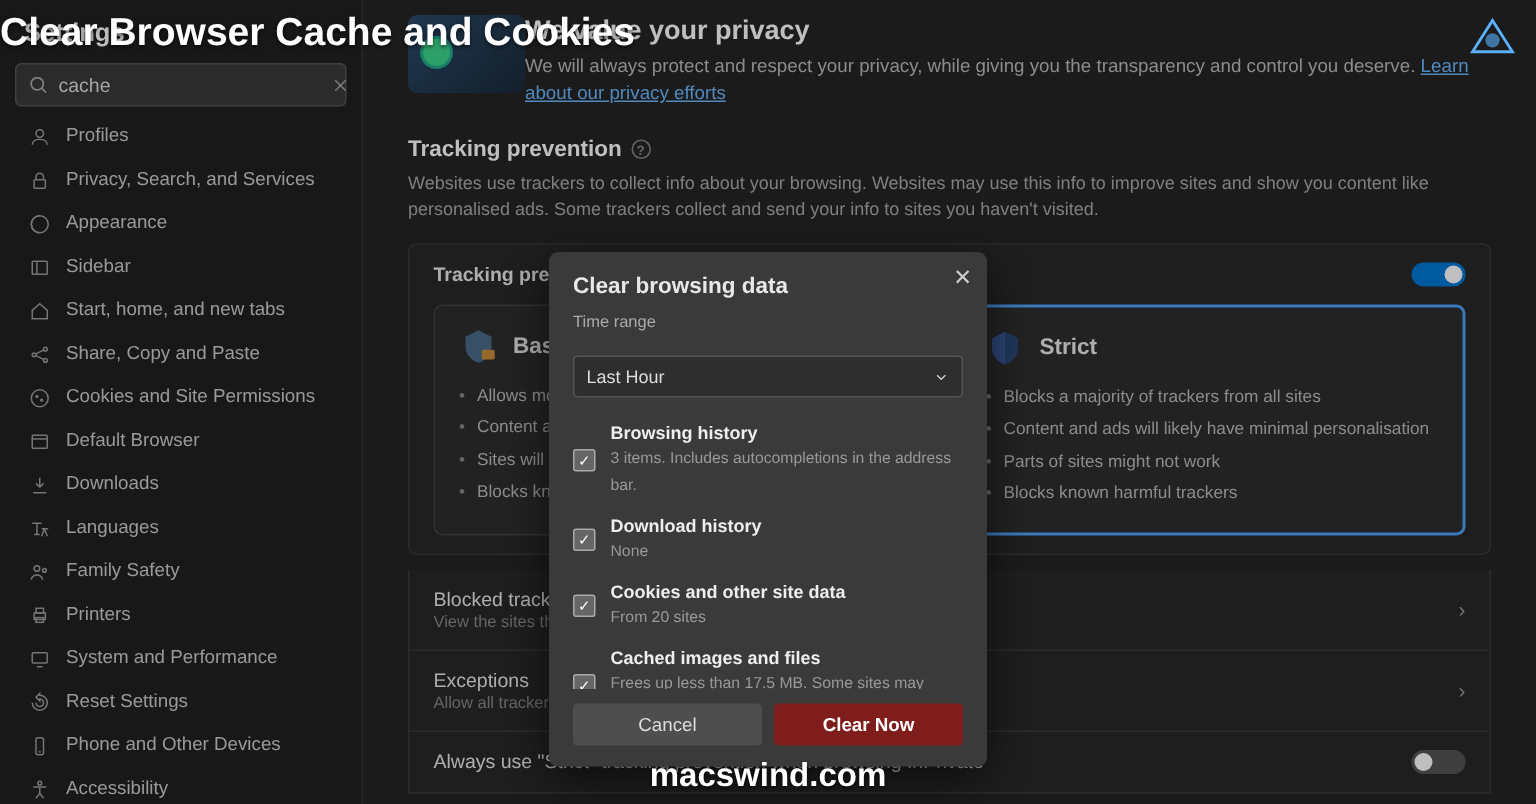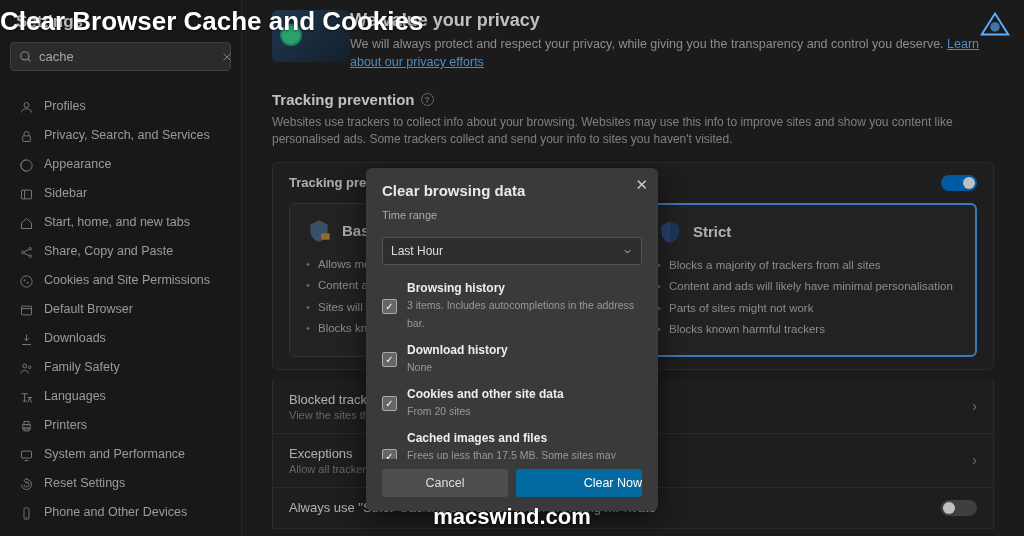--- a/index.html
+++ b/index.html
@@ -1,20 +1,20 @@
 <!DOCTYPE html>
 <html><head>
 <meta charset="utf-8">
 <style>
 * { margin:0; padding:0; box-sizing:border-box; font-family:-apple-system,BlinkMacSystemFont,"Segoe UI",sans-serif; }
 body { background:#1a1a1a; color:#e8e8e8; width:1024px; height:536px; overflow:hidden; position:relative; }
 .app { display:flex; height:100%; }
 .sidebar { width:242px; background:#202020; padding:8px 10px; border-right:1px solid #333; }
 .sidebar h1 { font-size:17px; font-weight:600; margin:4px 6px 10px; color:#fff; }
-.search { display:flex; align-items:center; background:#3a3a3a; border:1px solid #555; border-radius:4px; padding:3px 8px; margin-bottom:22px; }
+.search { display:flex; align-items:center; background:#3a3a3a; border:1px solid #555; border-radius:4px; padding:3px 8px; margin-bottom:6px; }
 .search svg { flex-shrink:0; }
 .search input { flex:1; background:none; border:none; color:#ddd; font-size:13px; padding:3px 6px; outline:none; }
 .side-item { display:flex; align-items:flex-start; gap:10px; padding:6px 8px; font-size:12.5px; color:#ccc; border-radius:4px; cursor:pointer; margin-bottom:1px; }
 .side-item .ico { width:16px; height:16px; display:flex; align-items:center; justify-content:center; opacity:.8; }
 .main { flex:1; background:#242424; overflow-y:auto; padding:4px 30px 20px; position:relative; }
 .hero { display:flex; margin-bottom:20px; align-items:flex-start; padding-top:6px; }
 .hero-img { width:78px; height:52px; background:linear-gradient(135deg,#2a4a6a,#1a2a3a); border-radius:6px; position:relative; flex-shrink:0; }
 .hero-img::before { content:""; position:absolute; left:8px; top:14px; width:22px; height:22px; background:radial-gradient(circle,#3dd68c 55%,#2a8 60%); border-radius:50%; }
 .hero-txt h2 { font-size:18px; font-weight:600; color:#fff; margin-bottom:4px; }
 .hero-txt p { font-size:12.5px; color:#bbb; line-height:1.45; }
@@ -56,21 +56,21 @@
 .chk.on { background:#666; border-color:#aaa; }
 .chk.on::after { content:"✓"; font-size:10px; color:#fff; }
 .chk-txt b { font-size:12px; color:#eee; display:block; }
 .chk-txt span { font-size:10.5px; color:#999; }
 .modal-scroll { max-height:184px; overflow-y:auto; padding-right:6px; }
 .modal-scroll::-webkit-scrollbar { width:6px; }
 .modal-scroll::-webkit-scrollbar-thumb { background:#666; border-radius:3px; }
 .modal-btns { display:flex; gap:8px; margin-top:10px; }
 .modal-btns button { flex:1; padding:7px 0; font-size:12.5px; border:none; border-radius:3px; cursor:pointer; }
 .btn-cancel { background:#4e4e4e; color:#ddd; }
-.btn-primary { background:#0369a1; color:#fff; font-weight:400;text-align:right; }
+.btn-primary { background:#7f1d1d; color:#fff; font-weight:700; }
 </style>
 </head>
 <body>
 
 <div class="overlay-title">Clear Browser Cache and Cookies</div>
 <div class="overlay-wm">macswind.com</div>
 <div class="logo-badge">
   <svg viewBox="0 0 40 40">
       <path d="M6 30 L20 8 L34 30 Z" fill="none" stroke="#5ab0ff" stroke-width="2"></path>
       <circle cx="20" cy="22" r="5" fill="#5ab0ff" opacity=".6"></circle>
@@ -171,34 +171,34 @@
           <span class="ico">
             <svg viewBox="0 0 24 24" width="15" height="15" fill="none" stroke="#bbb" stroke-width="1.6">
               <path d="M12 4v10m0 0l-4-4m4 4l4-4M5 20h14"></path>
             </svg>
           </span>
           <span>Downloads</span>
         </div>
         <div class="side-item">
           <span class="ico">
             <svg viewBox="0 0 24 24" width="15" height="15" fill="none" stroke="#bbb" stroke-width="1.6">
+              <path d="M4 6h10M9 6v12M6 18h6M14 12h7M17 12l3 8M17 12l-3 8"></path>
+            </svg>
+          </span>
+          <span>Languages</span>
+        </div>
+        <div class="side-item">
+          <span class="ico">
+            <svg viewBox="0 0 24 24" width="15" height="15" fill="none" stroke="#bbb" stroke-width="1.6">
               <circle cx="9" cy="8" r="3"></circle>
               <circle cx="17" cy="10" r="2"></circle>
               <path d="M3 20c0-3 3-5 6-5s6 2 6 5"></path>
             </svg>
           </span>
           <span>Family Safety</span>
-        </div>
-        <div class="side-item">
-          <span class="ico">
-            <svg viewBox="0 0 24 24" width="15" height="15" fill="none" stroke="#bbb" stroke-width="1.6">
-              <path d="M4 6h10M9 6v12M6 18h6M14 12h7M17 12l3 8M17 12l-3 8"></path>
-            </svg>
-          </span>
-          <span>Languages</span>
         </div>
         <div class="side-item">
           <span class="ico">
             <svg viewBox="0 0 24 24" width="15" height="15" fill="none" stroke="#bbb" stroke-width="1.6">
               <rect x="6" y="9" width="12" height="7"></rect>
               <rect x="8" y="4" width="8" height="5"></rect>
               <rect x="8" y="14" width="8" height="5"></rect>
             </svg>
           </span>
           <span>Printers</span>

